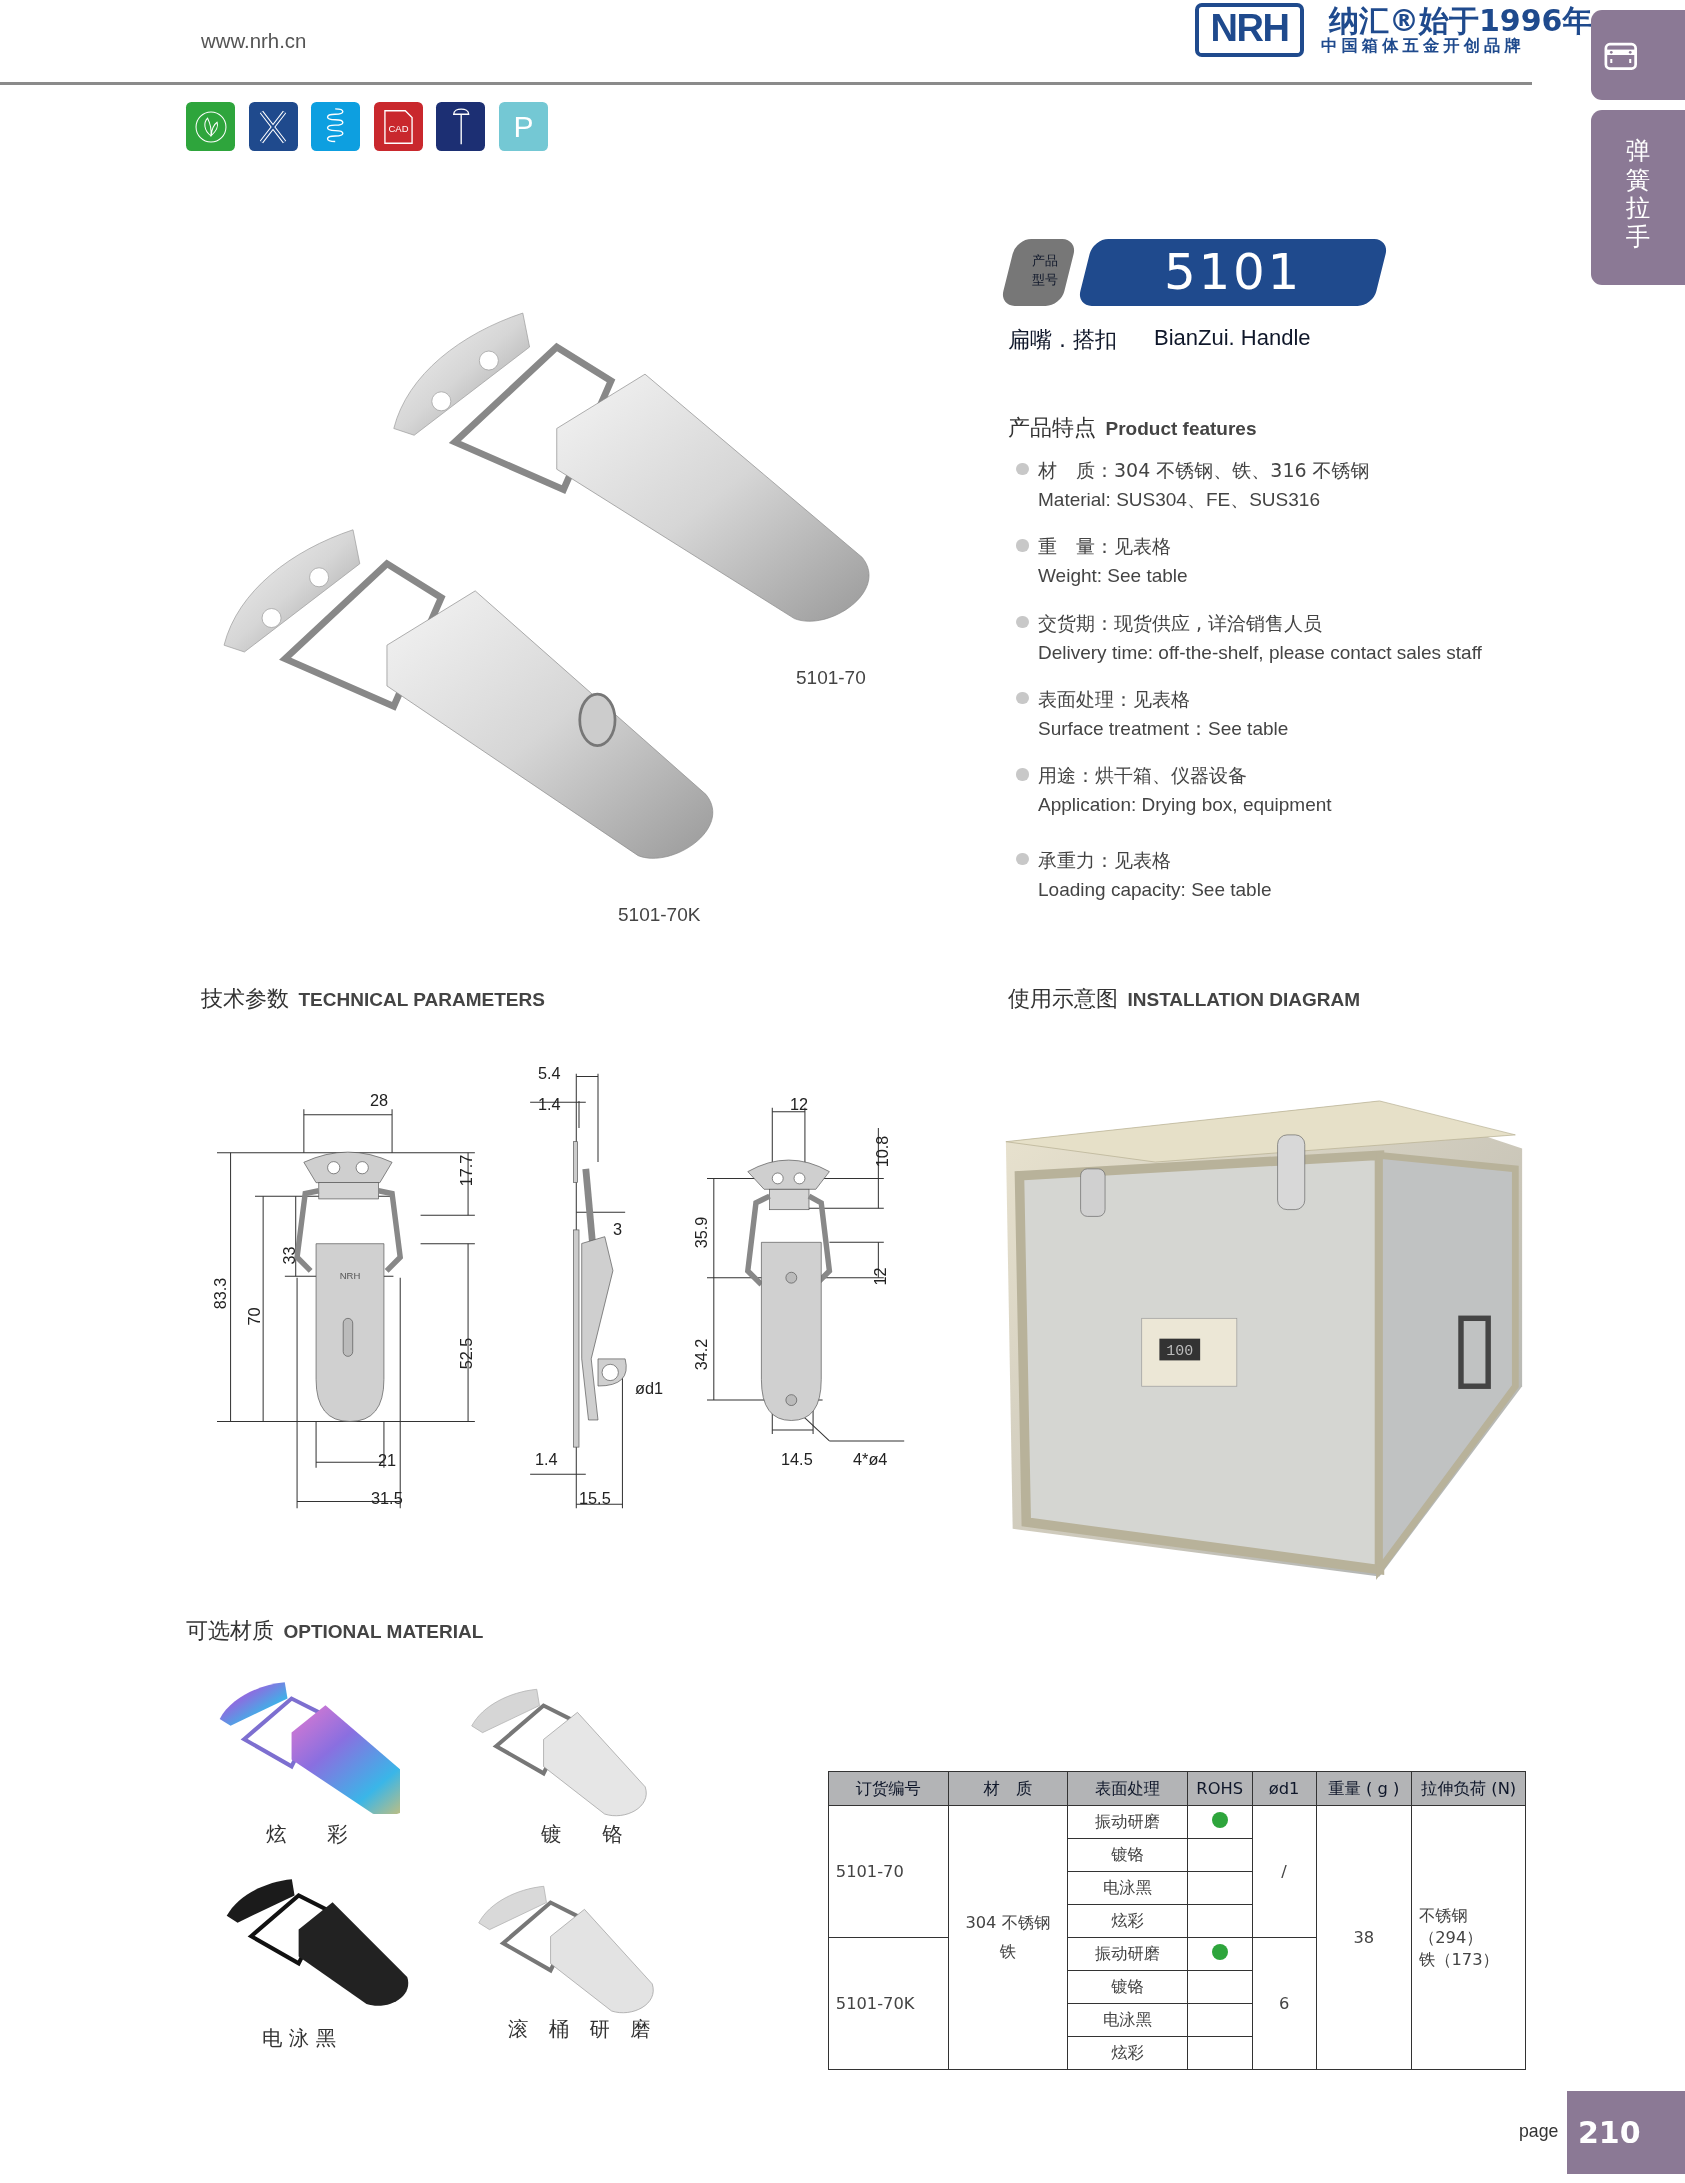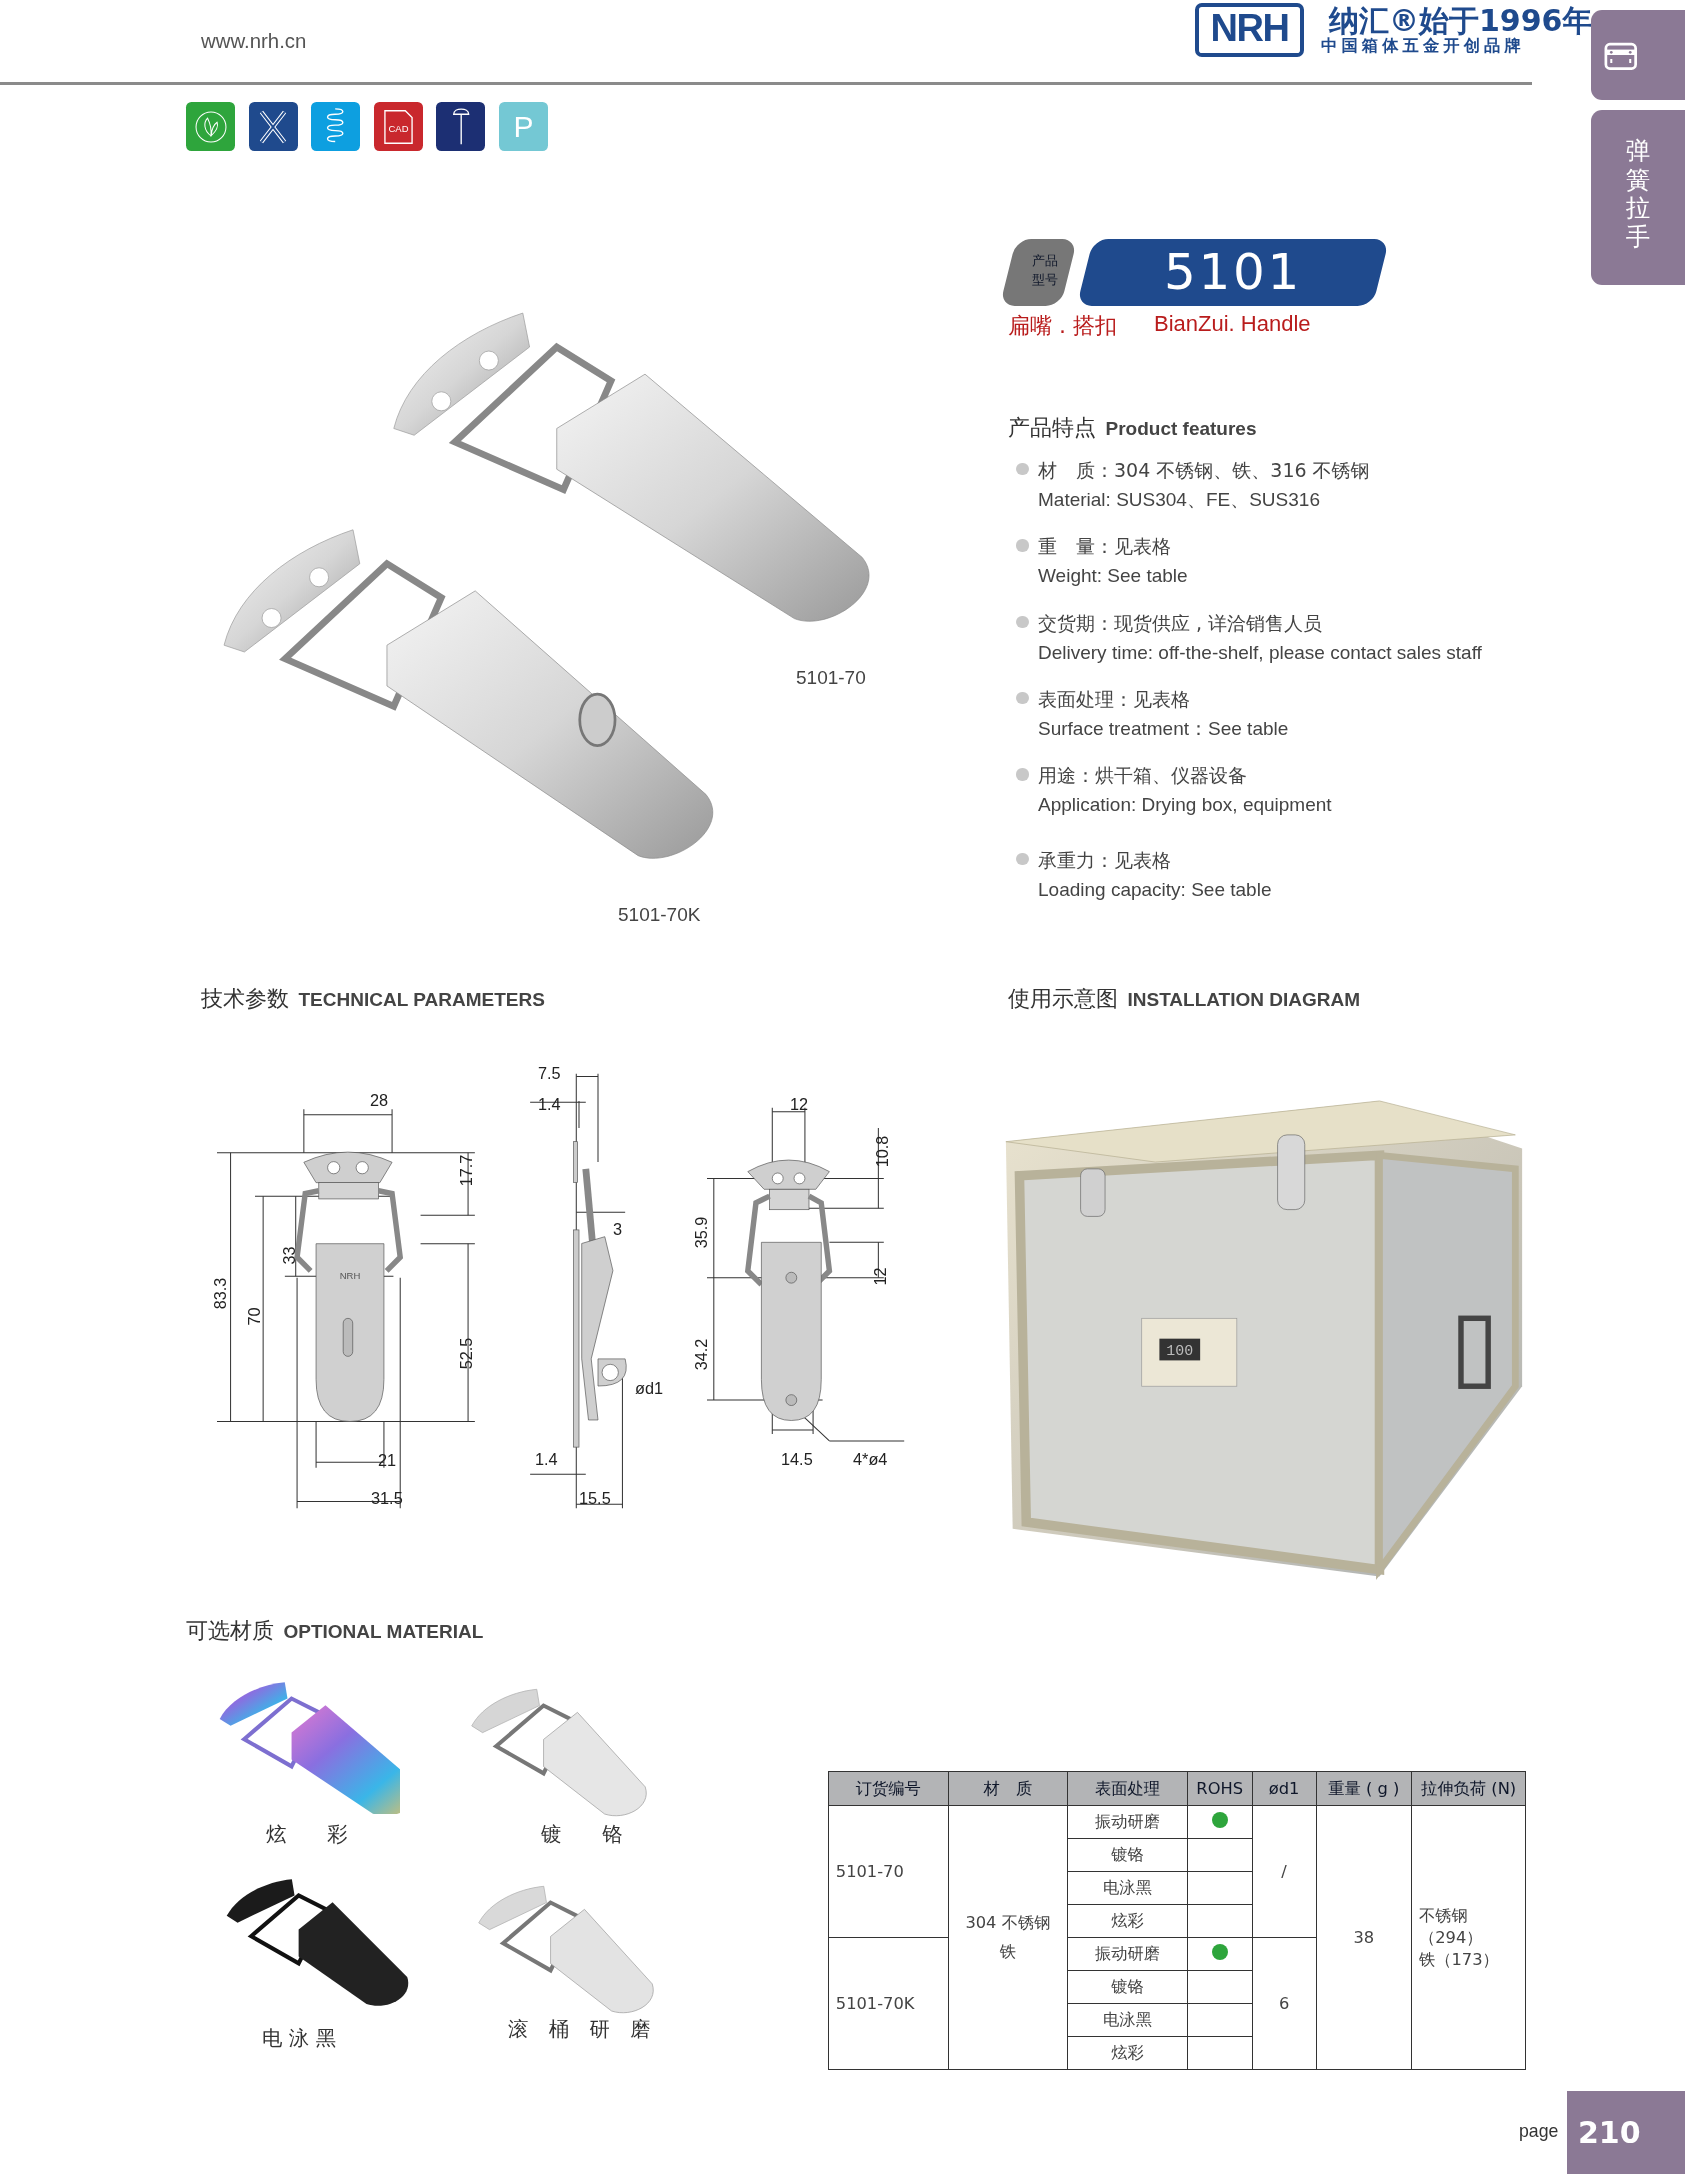--- a/index.html
+++ b/index.html
@@ -13,21 +13,21 @@
   .side-tab { left:1591px; background:#8b7995; border-radius:11px 0 0 11px; width:94px; }
   .side-tab.t1 { top:9.5px; height:90px; }
   .side-tab.t2 { top:110px; height:175px; color:#fff; font-size:24.5px; line-height:28.5px; text-align:center; padding-top:27px; box-sizing:border-box; }
   .side-tab .chars span { display:block; }
   .icons-row { left:186px; top:102px; display:flex; gap:13.6px; }
   .icon-tile { width:49px; height:49px; border-radius:5.4px; display:flex; align-items:center; justify-content:center; color:#fff; font-size:20.4px; }
   .model-tag-grey { left:1008px; top:239px; width:61px; height:67px; background:#777; border-radius:15px; transform:skewX(-14deg); }
   .model-tag-grey-text { left:1018px; top:251px; width:54px; color:#0f172a; font-size:13px; line-height:19px; text-align:center; }
   .model-tag-blue { left:1085px; top:239px; width:296px; height:67px; background:#1f4a8d; border-radius:15px; transform:skewX(-14deg); }
   .model-number { left:1085px; top:239px; width:296px; height:67px; color:#fff; font-size:50px; line-height:67px; text-align:center; font-family:"DejaVu Sans", sans-serif; letter-spacing:2.7px; }
-  .subtitle { top:311px; font-size:22px; color:#b91c1c; }
+  .subtitle { top:325px; font-size:22px; color:#0f172a; }
   .section-title { font-size:22px; color:#333; }
   .section-title .en { font-size:19px; color:#444; margin-left:9.5px; font-family:"Liberation Sans", sans-serif;font-weight:bold; }
   .features { left:1015px; top:455px; width:516px; }
   .feature { position:relative; padding-left:23px; margin-bottom:16.3px; }
   .feature .dot { position:absolute; left:1.4px; top:8.2px; width:12.2px; height:12.2px; border-radius:50%; background:#c8c8c8; }
   .feature .cn { font-size:19px; color:#444; line-height:30px; }
   .feature .en { font-size:19px; color:#444; line-height:30px; font-family:"Liberation Sans", sans-serif; }
   .prod-label { font-size:19px; color:#444; font-family:"Liberation Sans", sans-serif; }
   .drawing-label { font-size:16.3px; color:#222; font-family:"Liberation Sans", sans-serif; }
   table.spec { position:absolute; left:828px; top:1771px; width:698px; border-collapse:collapse; font-size:16.3px; color:#444; }
@@ -234,21 +234,21 @@
         <line x1="68" y1="644" x2="136" y2="644"></line>
     </g>
     <rect x="64" y="110" width="6" height="60" fill="#ccc" stroke="#555"></rect>
     <path d="M82 150 L92 260" stroke="#888" stroke-width="10"></path>
     <rect x="64" y="240" width="8" height="320" fill="#ccc" stroke="#555"></rect>
     <path d="M76 260 L110 250 L122 300 L90 430 L100 520 L86 520 L76 430 Z" fill="#cfcfcf" stroke="#555"></path>
     <path d="M100 430 L140 430 Q150 470 100 470 Z" fill="#cfcfcf" stroke="#555"></path>
     <circle cx="118" cy="450" r="12" fill="#fff" stroke="#555"></circle>
   </svg>
 </div>
-<div class="abs drawing-label" style="left:538px;top:1064px">7.5</div>
+<div class="abs drawing-label" style="left:538px;top:1064px">5.4</div>
 <div class="abs drawing-label" style="left:538px;top:1095px">1.4</div>
 <div class="abs drawing-label" style="left:613px;top:1220px">3</div>
 <div class="abs drawing-label" style="left:635px;top:1379px">ød1</div>
 <div class="abs drawing-label" style="left:535px;top:1450px">1.4</div>
 <div class="abs drawing-label" style="left:579px;top:1489px">15.5</div>
 
 <div class="abs" style="left:707px;top:1094px;width:204px;height:381px;">
   <svg width="204" height="381" viewBox="0 0 300 560">
     <g stroke="#333" stroke-width="1.5" fill="none">
       <line x1="0" y1="124" x2="260" y2="124"></line>

